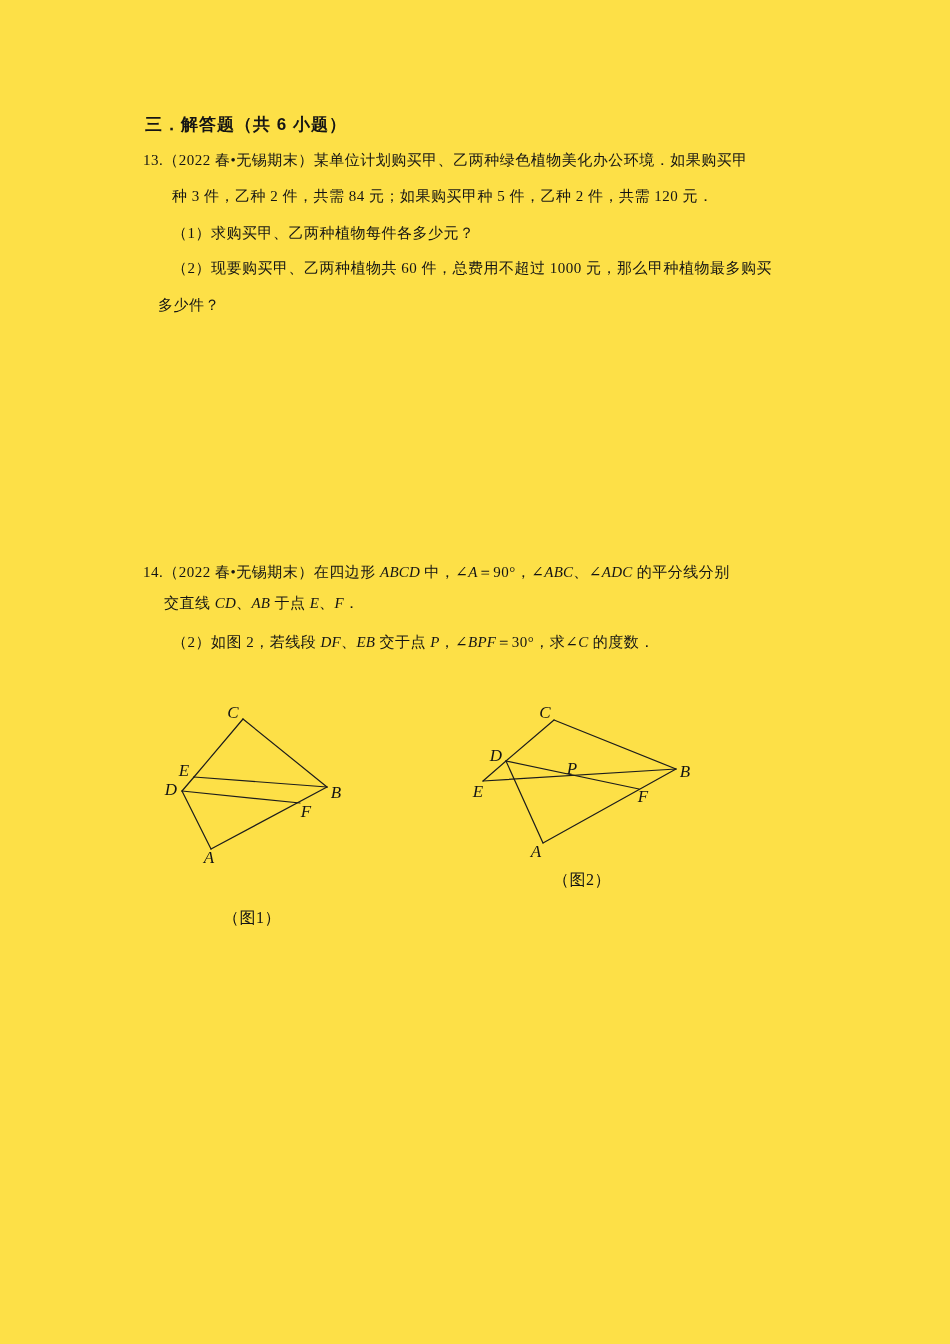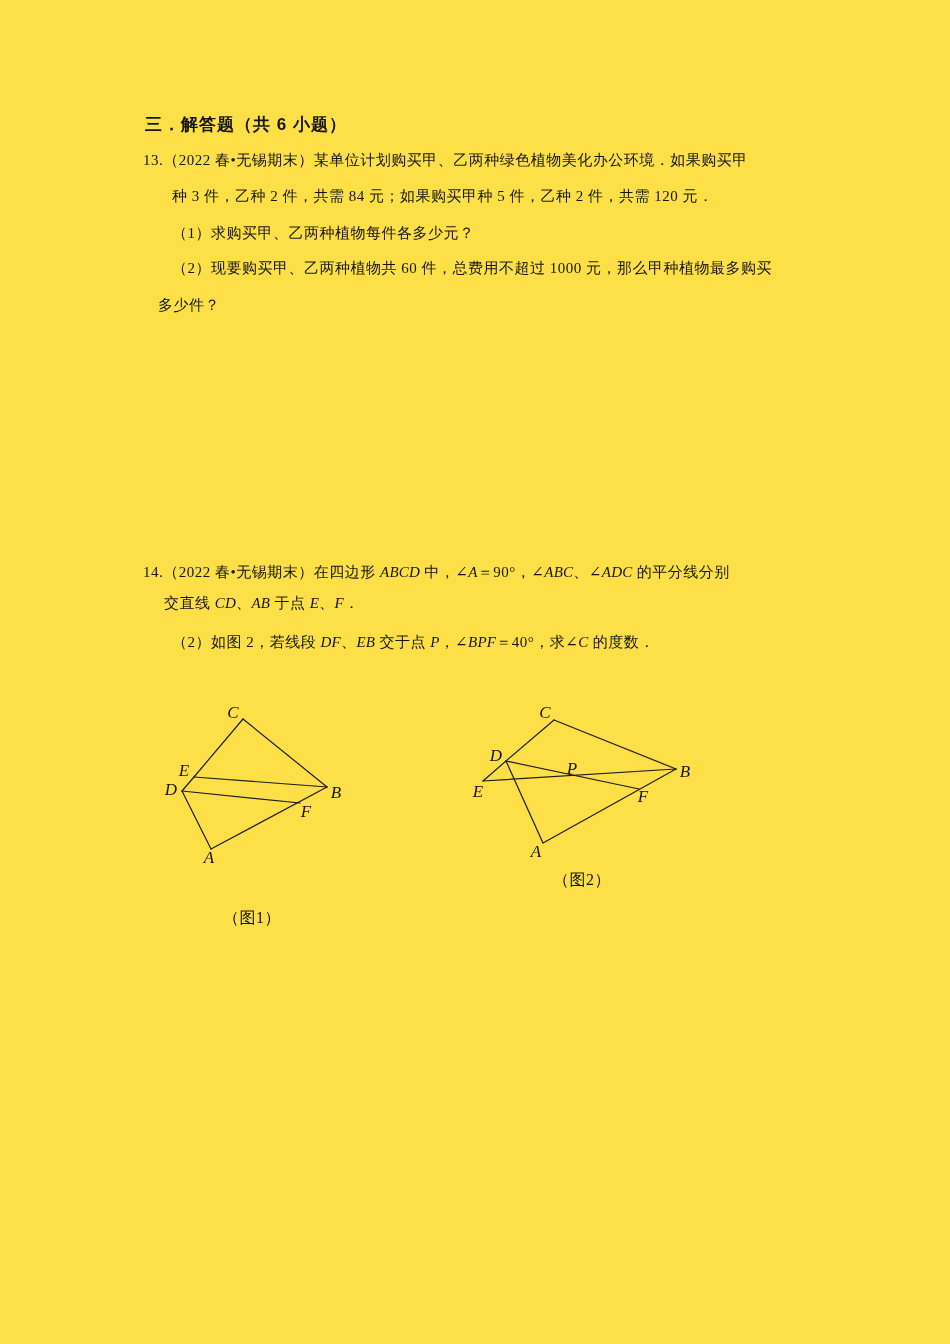--- a/index.html
+++ b/index.html
@@ -58,21 +58,21 @@
 
   <div class="line" style="left:172px; top:257px;"><span>（2）现要购买甲、乙两种植物共 60 件，总费用不超过 1000 元，那么甲种植物最多购买</span></div>
 
   <div class="line" style="left:158px; top:294px;"><span>多少件？</span></div>
 
   <div class="line" style="left:143px; top:529px;margin-top:32px;"><span>14.（2022 春•无锡期末）在四边形 </span><span class="it">ABCD</span><span> 中，∠</span><span class="it">A</span><span>＝90°，∠</span><span class="it">ABC</span><span>、∠</span><span class="it">ADC</span><span> 的平分线分别</span></div>
 
   <div class="line" style="left:164px; top:592px;"><span>交直线 </span><span class="it">CD</span><span>、</span><span class="it">AB</span><span> 于点 </span><span class="it">E</span><span>、</span><span class="it">F</span><span>．</span></div>
 
 
-  <div class="line" style="left:172px; top:631px;"><span>（2）如图 2，若线段 </span><span class="it">DF</span><span>、</span><span class="it">EB</span><span> 交于点 </span><span class="it">P</span><span>，∠</span><span class="it">BPF</span><span>＝40°，求∠</span><span class="it">C</span><span> 的度数．</span></div>
+  <div class="line" style="left:172px; top:631px;"><span>（2）如图 2，若线段 </span><span class="it">DF</span><span>、</span><span class="it">EB</span><span> 交于点 </span><span class="it">P</span><span>，∠</span><span class="it">BPF</span><span>＝30°，求∠</span><span class="it">C</span><span> 的度数．</span></div>
 
   <svg class="fig" style="left:160px; top:700px;" width="200" height="170" viewBox="0 0 200 170">
       <line x1="83" y1="19" x2="34" y2="77" stroke="#1c1c1c" stroke-width="1.2"></line>
       <line x1="34" y1="77" x2="22" y2="91" stroke="#1c1c1c" stroke-width="1.2"></line>
       <line x1="83" y1="19" x2="167" y2="87" stroke="#1c1c1c" stroke-width="1.2"></line>
       <line x1="34" y1="77" x2="167" y2="87" stroke="#1c1c1c" stroke-width="1.2"></line>
       <line x1="22" y1="91" x2="140" y2="103" stroke="#1c1c1c" stroke-width="1.2"></line>
       <line x1="22" y1="91" x2="51" y2="149" stroke="#1c1c1c" stroke-width="1.2"></line>
       <line x1="51" y1="149" x2="167" y2="87" stroke="#1c1c1c" stroke-width="1.2"></line>
       <text x="73" y="18">C</text>

